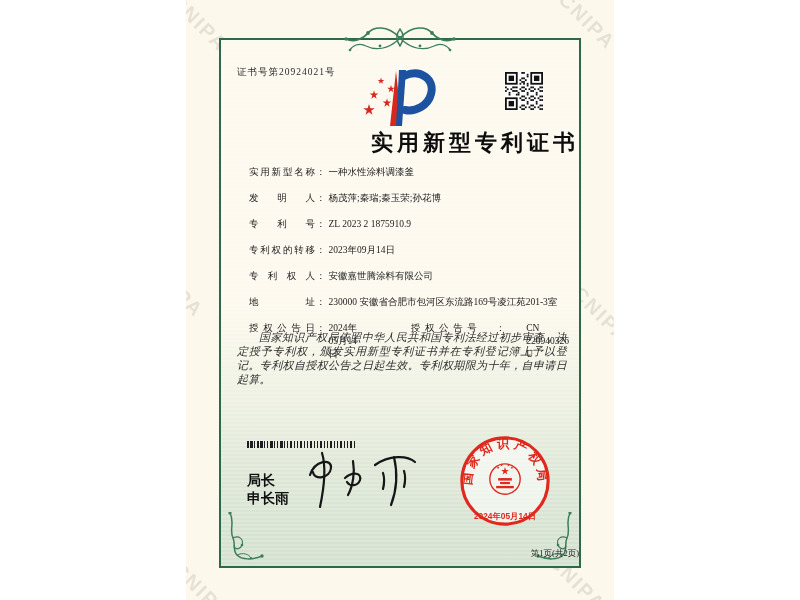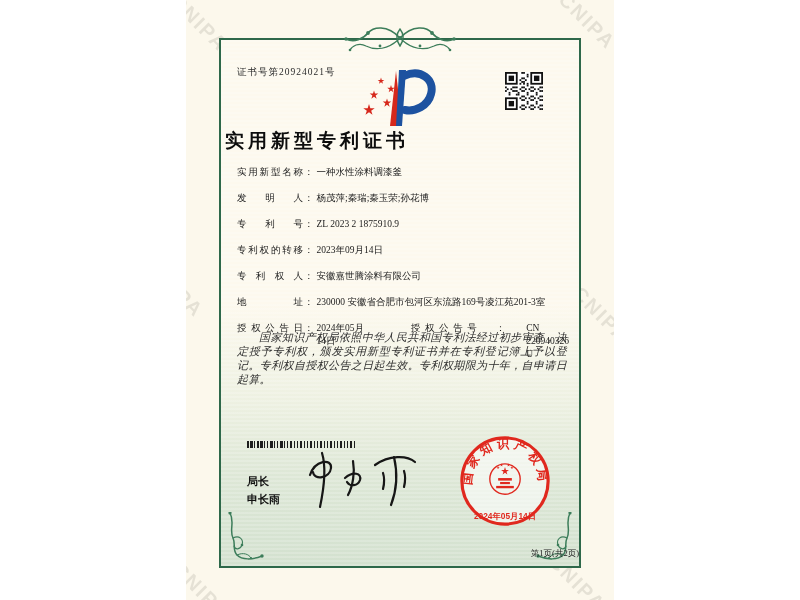--- a/index.html
+++ b/index.html
@@ -44,50 +44,50 @@
   .corner-fl.left{left:6px;bottom:4px;}
   .corner-fl.right{right:6px;bottom:4px;transform:scaleX(-1);}
   
   .cert-no{
     position:absolute;left:16px;top:26px;
     font-size:9.5px;letter-spacing:1px;color:#2a2a2a;
   }
   .logo{position:absolute;left:142px;top:28px;width:78px;height:60px;}
   .qr{position:absolute;left:284px;top:32px;width:38px;height:38px;background:#fff;}
   .title{
-    position:absolute;left:0;top:88px;width:100%;text-align:left;
-    font-size:19px;font-weight:700;letter-spacing:4px;text-indent:4px;color:#0d0d0d;
+    position:absolute;left:0;top:88px;width:100%;text-align:right;
+    font-size:22px;font-weight:700;letter-spacing:4px;text-indent:4px;color:#0d0d0d;
   }
   
   .fields{position:absolute;left:16px;top:126px;width:332px;font-size:9.5px;color:#1c1c1c;}
   .frow{margin-bottom:13px;line-height:13px;display:flex;align-items:flex-start;}
   .flabel{
     display:inline-block;width:66px;flex:0 0 66px;
-    text-align:justify;text-align-last:justify;
+    text-align:justify;text-align-last:justify;margin-left:12px;
   }
   .fcolon{flex:0 0 auto;margin:0 3px 0 1px;}
   .fvalue{display:inline-block;max-width:246px;}
   .grant-row{display:flex;margin-bottom:0;line-height:13px;}
   .grant-col2{margin-left:38px;display:flex;gap:18px;}
   
   .paras{
     position:absolute;left:16px;top:290px;width:330px;
     font-size:11px;line-height:14px;color:#2d2d2d;
     font-style:italic;text-align:justify;letter-spacing:.3px;
   }
   .paras p{margin:0;text-indent:2em;}
   
   .barcode{
     position:absolute;left:26px;top:401px;width:110px;height:7px;
     background:repeating-linear-gradient(90deg,
       #1e1e1e 0 1.5px, rgba(0,0,0,0) 1.5px 3px,
       #1e1e1e 3px 5.5px, rgba(0,0,0,0) 5.5px 7px,
       #1e1e1e 7px 8px,  rgba(0,0,0,0) 8px 10px);
   }
-  .director{position:absolute;left:26px;top:432px;font-size:11px;font-weight:600;color:#111;}
+  .director{position:absolute;left:26px;top:432px;font-size:14px;font-weight:600;color:#111;}
   .director div{line-height:18px;}
   .signature{position:absolute;left:80px;top:408px;width:130px;height:62px;}
   .seal{position:absolute;left:235px;top:392px;width:98px;height:98px;}
   .page-footer{
     position:absolute;left:0;top:508px;width:100%;text-align:right;
     font-size:8.5px;color:#222;
   }
   .cont-note{
     position:absolute;left:0;top:574px;width:100%;text-align:center;
     font-size:9.5px;font-style:italic;letter-spacing:2px;color:#2b2b2b;

